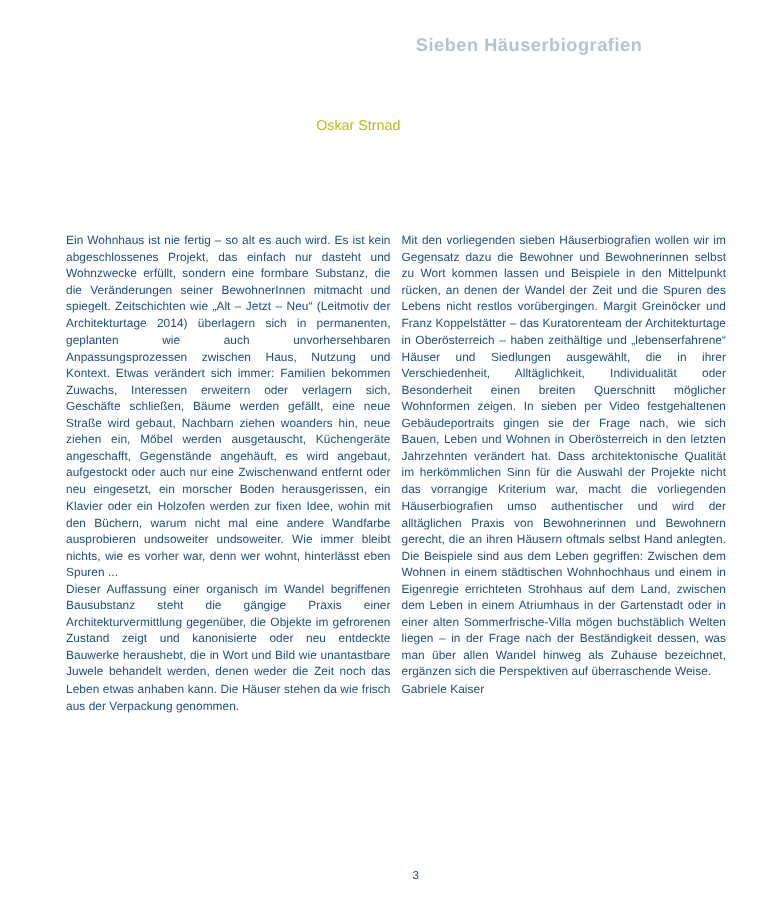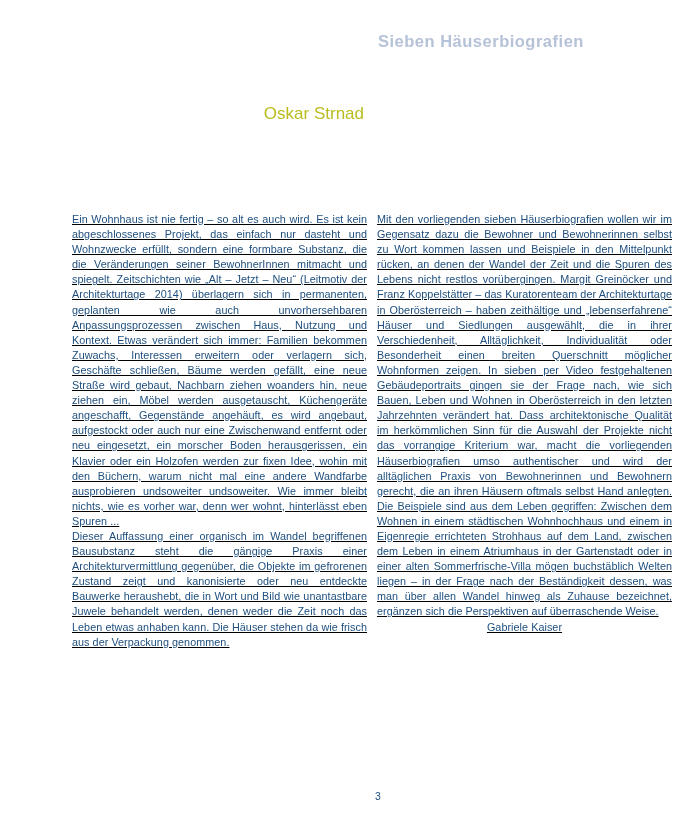--- a/index.html
+++ b/index.html
@@ -38,49 +38,48 @@
   }
   .quote-text {
     font-size: 11.4px;
     line-height: 15.2px;
     font-weight: bold;
     font-style: italic;
     text-align: justify;
     letter-spacing: 0.1px;
   }
   .quote-attribution {
-    font-size: 17px;
+    font-size: 13px;
     line-height: 15.2px;
     font-weight: normal;
     font-style: normal;
     text-align: right;
   }
   .body-columns {
     position: absolute;
-    left: 72px;
+    left: 60px;
     top: 212px;
     width: 600px;
     display: flex;
     gap: 10px;
-    text-decoration: underline;
   }
   .column {
     flex: 1 1 0;
     color: var(--color-body);
     font-size: 10.8px;
     line-height: 15.1px;
     text-align: justify;
     letter-spacing: 0.05px;
     hyphens: auto;
     -webkit-hyphens: auto;
   }
   .column p { margin: 0; }
   .author-name {
     margin-top: 15.1px;
-    text-align: center;
+    text-align: left;
   }
   .page-footer {
     position: absolute;
     left: 68px;
     top: 790px;
     width: 620px;
     text-align: center;
     color: var(--color-body);
     font-size: 10.5px;
   }

